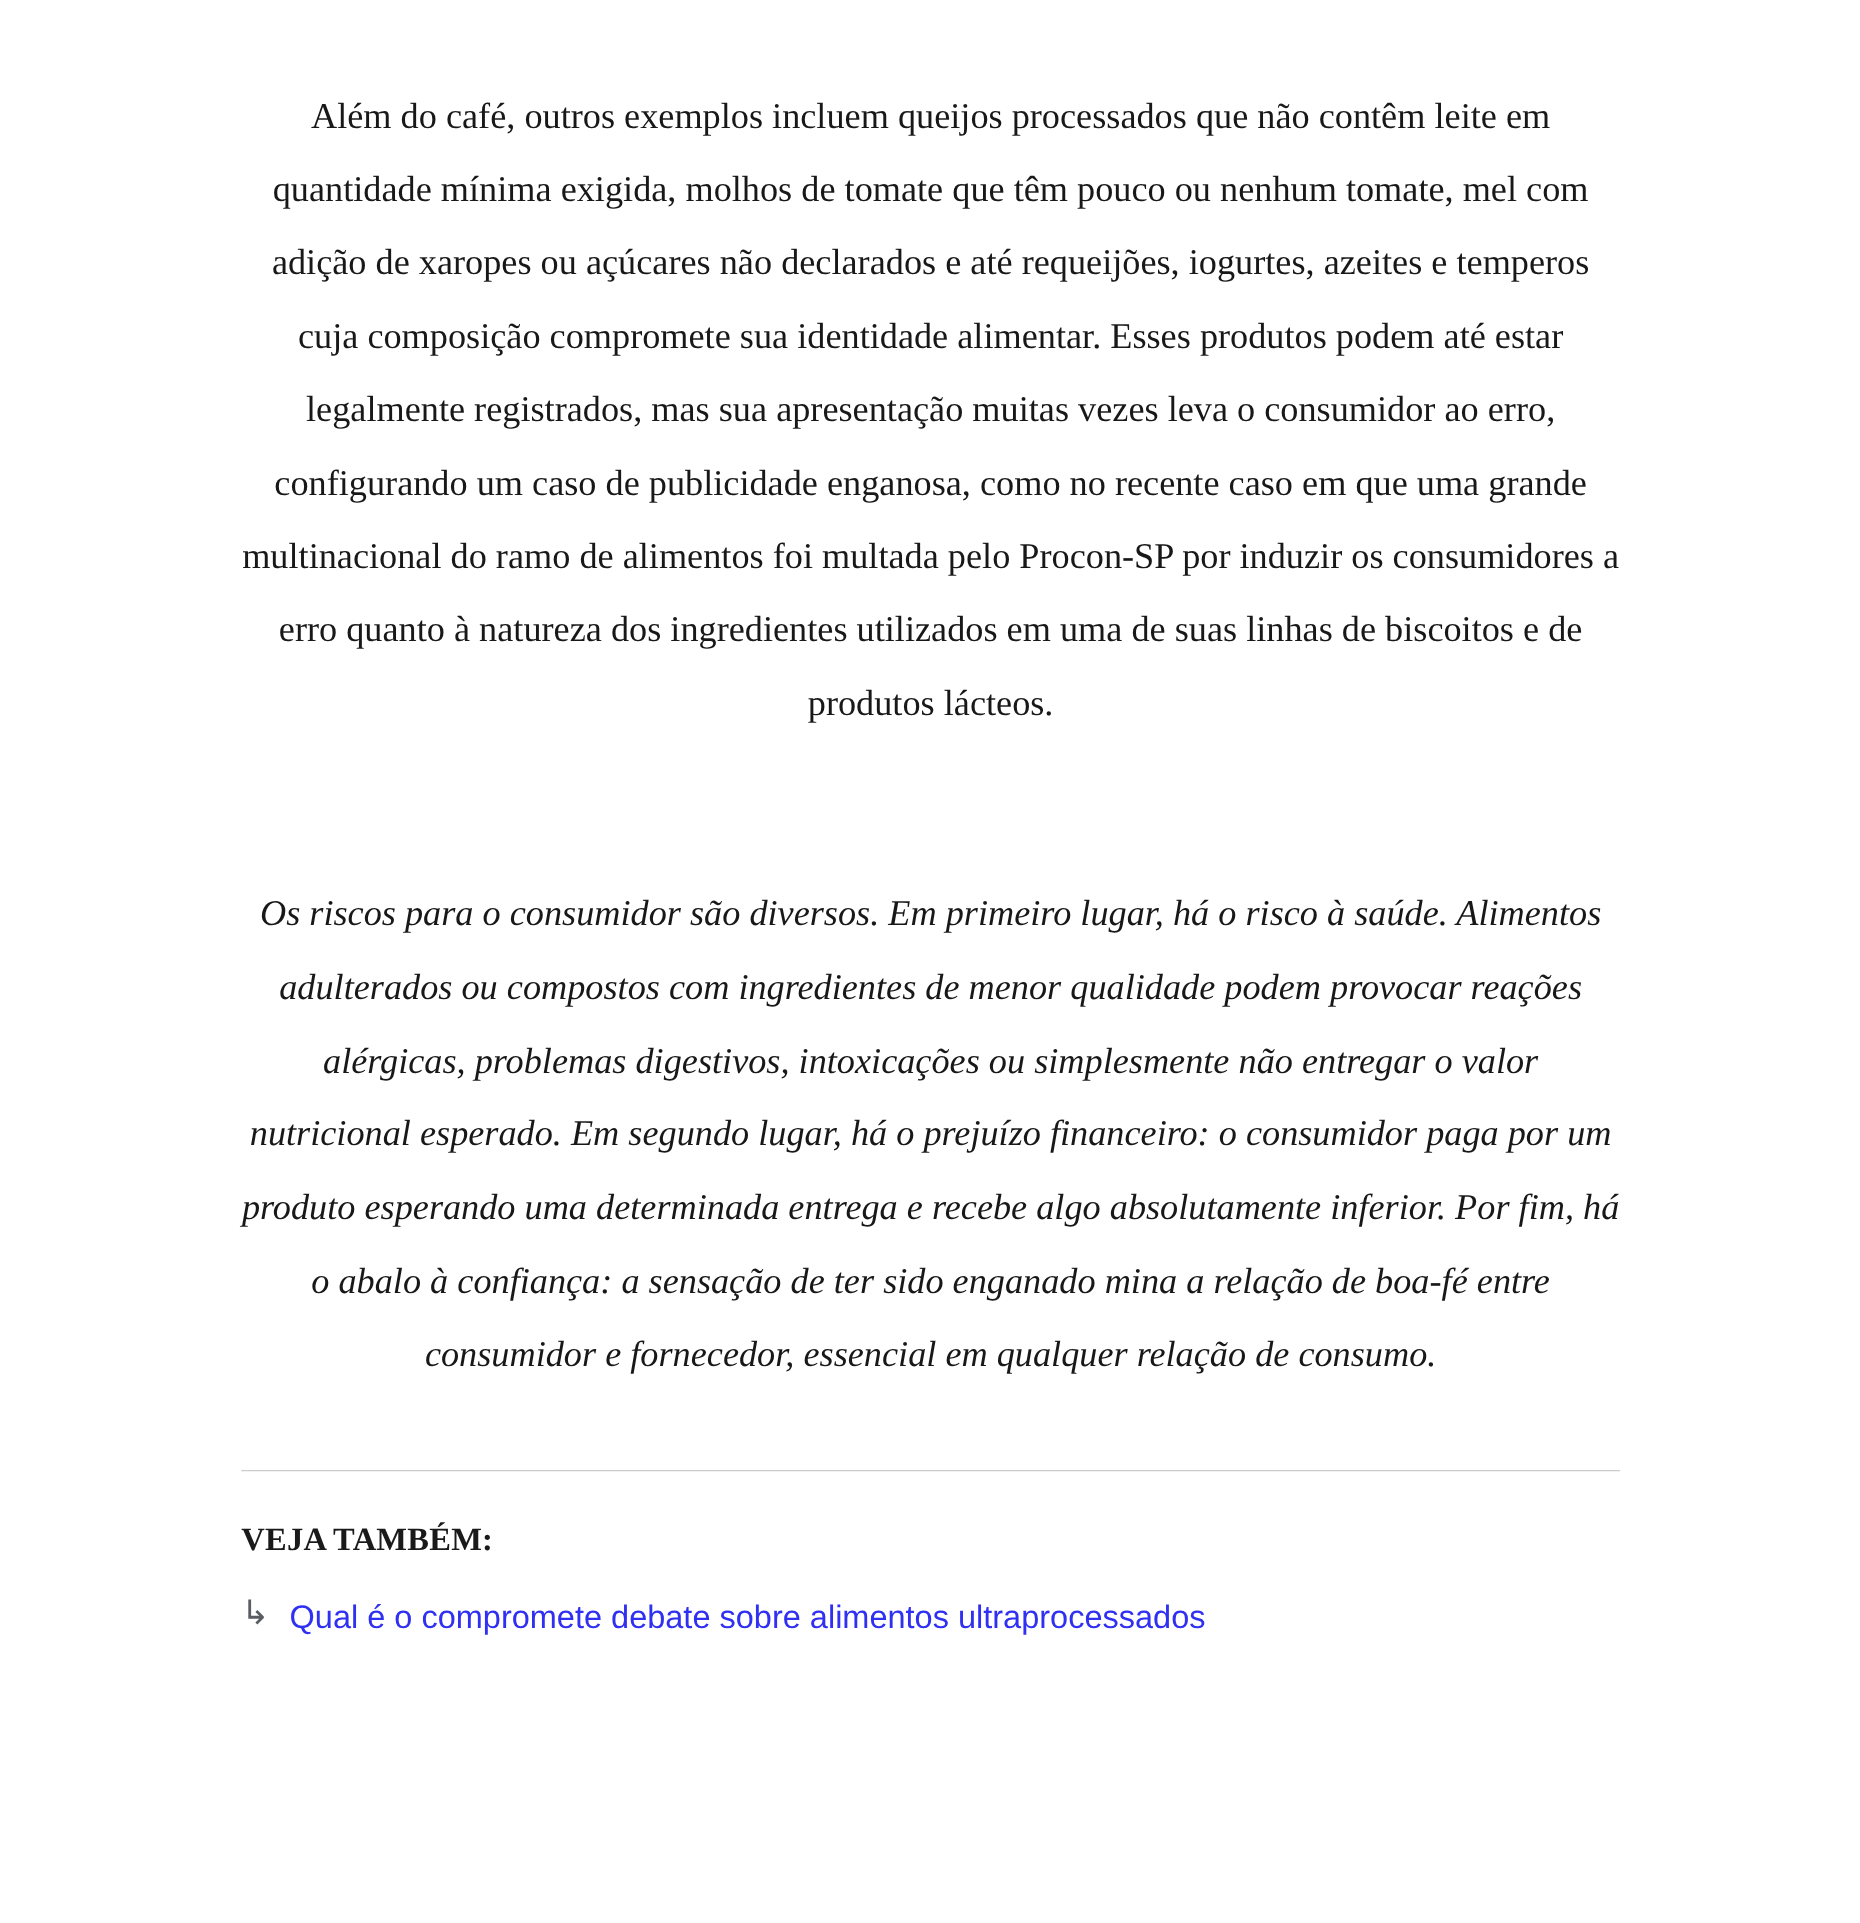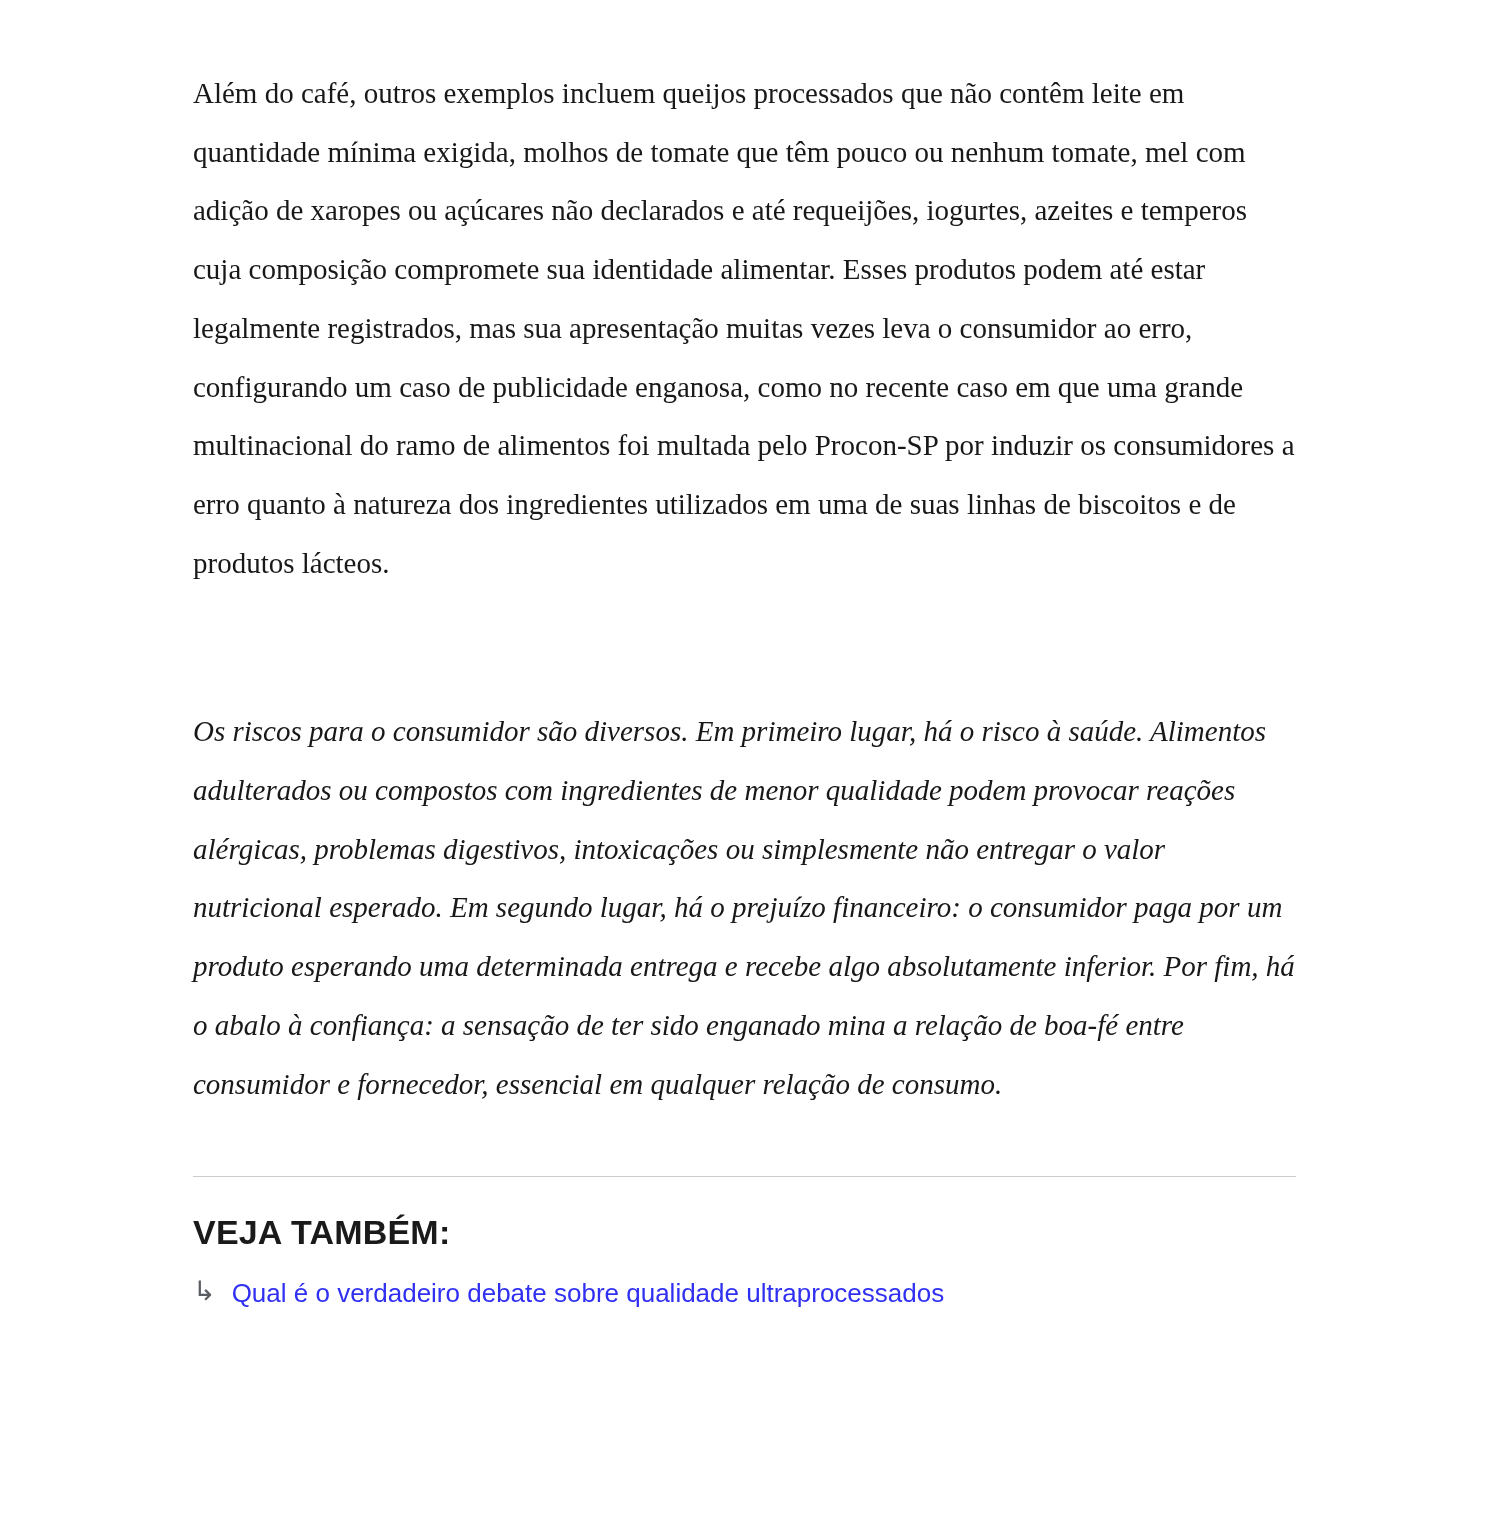--- a/index.html
+++ b/index.html
@@ -25,36 +25,36 @@
     width: 1103px;
     margin-left: 193px;
     padding-top: 64px;
   }
   .par {
     font-family: "Liberation Serif", "DejaVu Serif", serif;
     font-size: 29px;
     line-height: 58.7px;
     color: var(--text);
     margin: 0 0 110px 0;
-    text-align: left;
+    text-align: center;
   }
   .par.last-par {
     margin-bottom: 63px;
     font-style: italic;
   }
   .divider {
     border: none;
     border-top: 1px solid var(--divider);
     height: 0;
     margin: 0;
   }
   .see-also-heading {
     margin-top: 40px;
-    font-family: Liberation Sans, sans-serif;
-    font-size: 34px;
+    font-family: Liberation Serif, serif;
+    font-size: 26px;
     font-weight: 700;
     line-height: 30px;
     letter-spacing: 0.2px;
     color: var(--heading);
   }
   .see-also-item {
     margin-top: 30px;
     display: flex;
     align-items: flex-start;
   }
@@ -86,17 +86,17 @@
     <p class="par">Além do café, outros exemplos incluem queijos processados que não contêm leite em quantidade mínima exigida, molhos de tomate que têm pouco ou nenhum tomate, mel com adição de xaropes ou açúcares não declarados e até requeijões, iogurtes, azeites e temperos cuja composição compromete sua identidade alimentar. Esses produtos podem até estar legalmente registrados, mas sua apresentação muitas vezes leva o consumidor ao erro, configurando um caso de publicidade enganosa, como no recente caso em que uma grande multinacional do ramo de alimentos foi multada pelo Procon-SP por induzir os consumidores a erro quanto à natureza dos ingredientes utilizados em uma de suas linhas de biscoitos e de produtos lácteos.</p>
 
     <p class="par last-par">Os riscos para o consumidor são diversos. Em primeiro lugar, há o risco à saúde. Alimentos adulterados ou compostos com ingredientes de menor qualidade podem provocar reações alérgicas, problemas digestivos, intoxicações ou simplesmente não entregar o valor nutricional esperado. Em segundo lugar, há o prejuízo financeiro: o consumidor paga por um produto esperando uma determinada entrega e recebe algo absolutamente inferior. Por fim, há o abalo à confiança: a sensação de ter sido enganado mina a relação de boa-fé entre consumidor e fornecedor, essencial em qualquer relação de consumo.</p>
 
     <hr class="divider">
 
     <h2 class="see-also-heading">VEJA TAMBÉM:</h2>
 
     <div class="see-also-item">
       <span class="arrow-icon">↳</span>
-      <a class="see-also-link" href="#">Qual é o verdadeiro debate sobre qualidade ultraprocessados</a>
+      <a class="see-also-link" href="#">Qual é o compromete debate sobre alimentos ultraprocessados</a>
     </div>
 
   </div>
 </div>
 
 </body></html>

